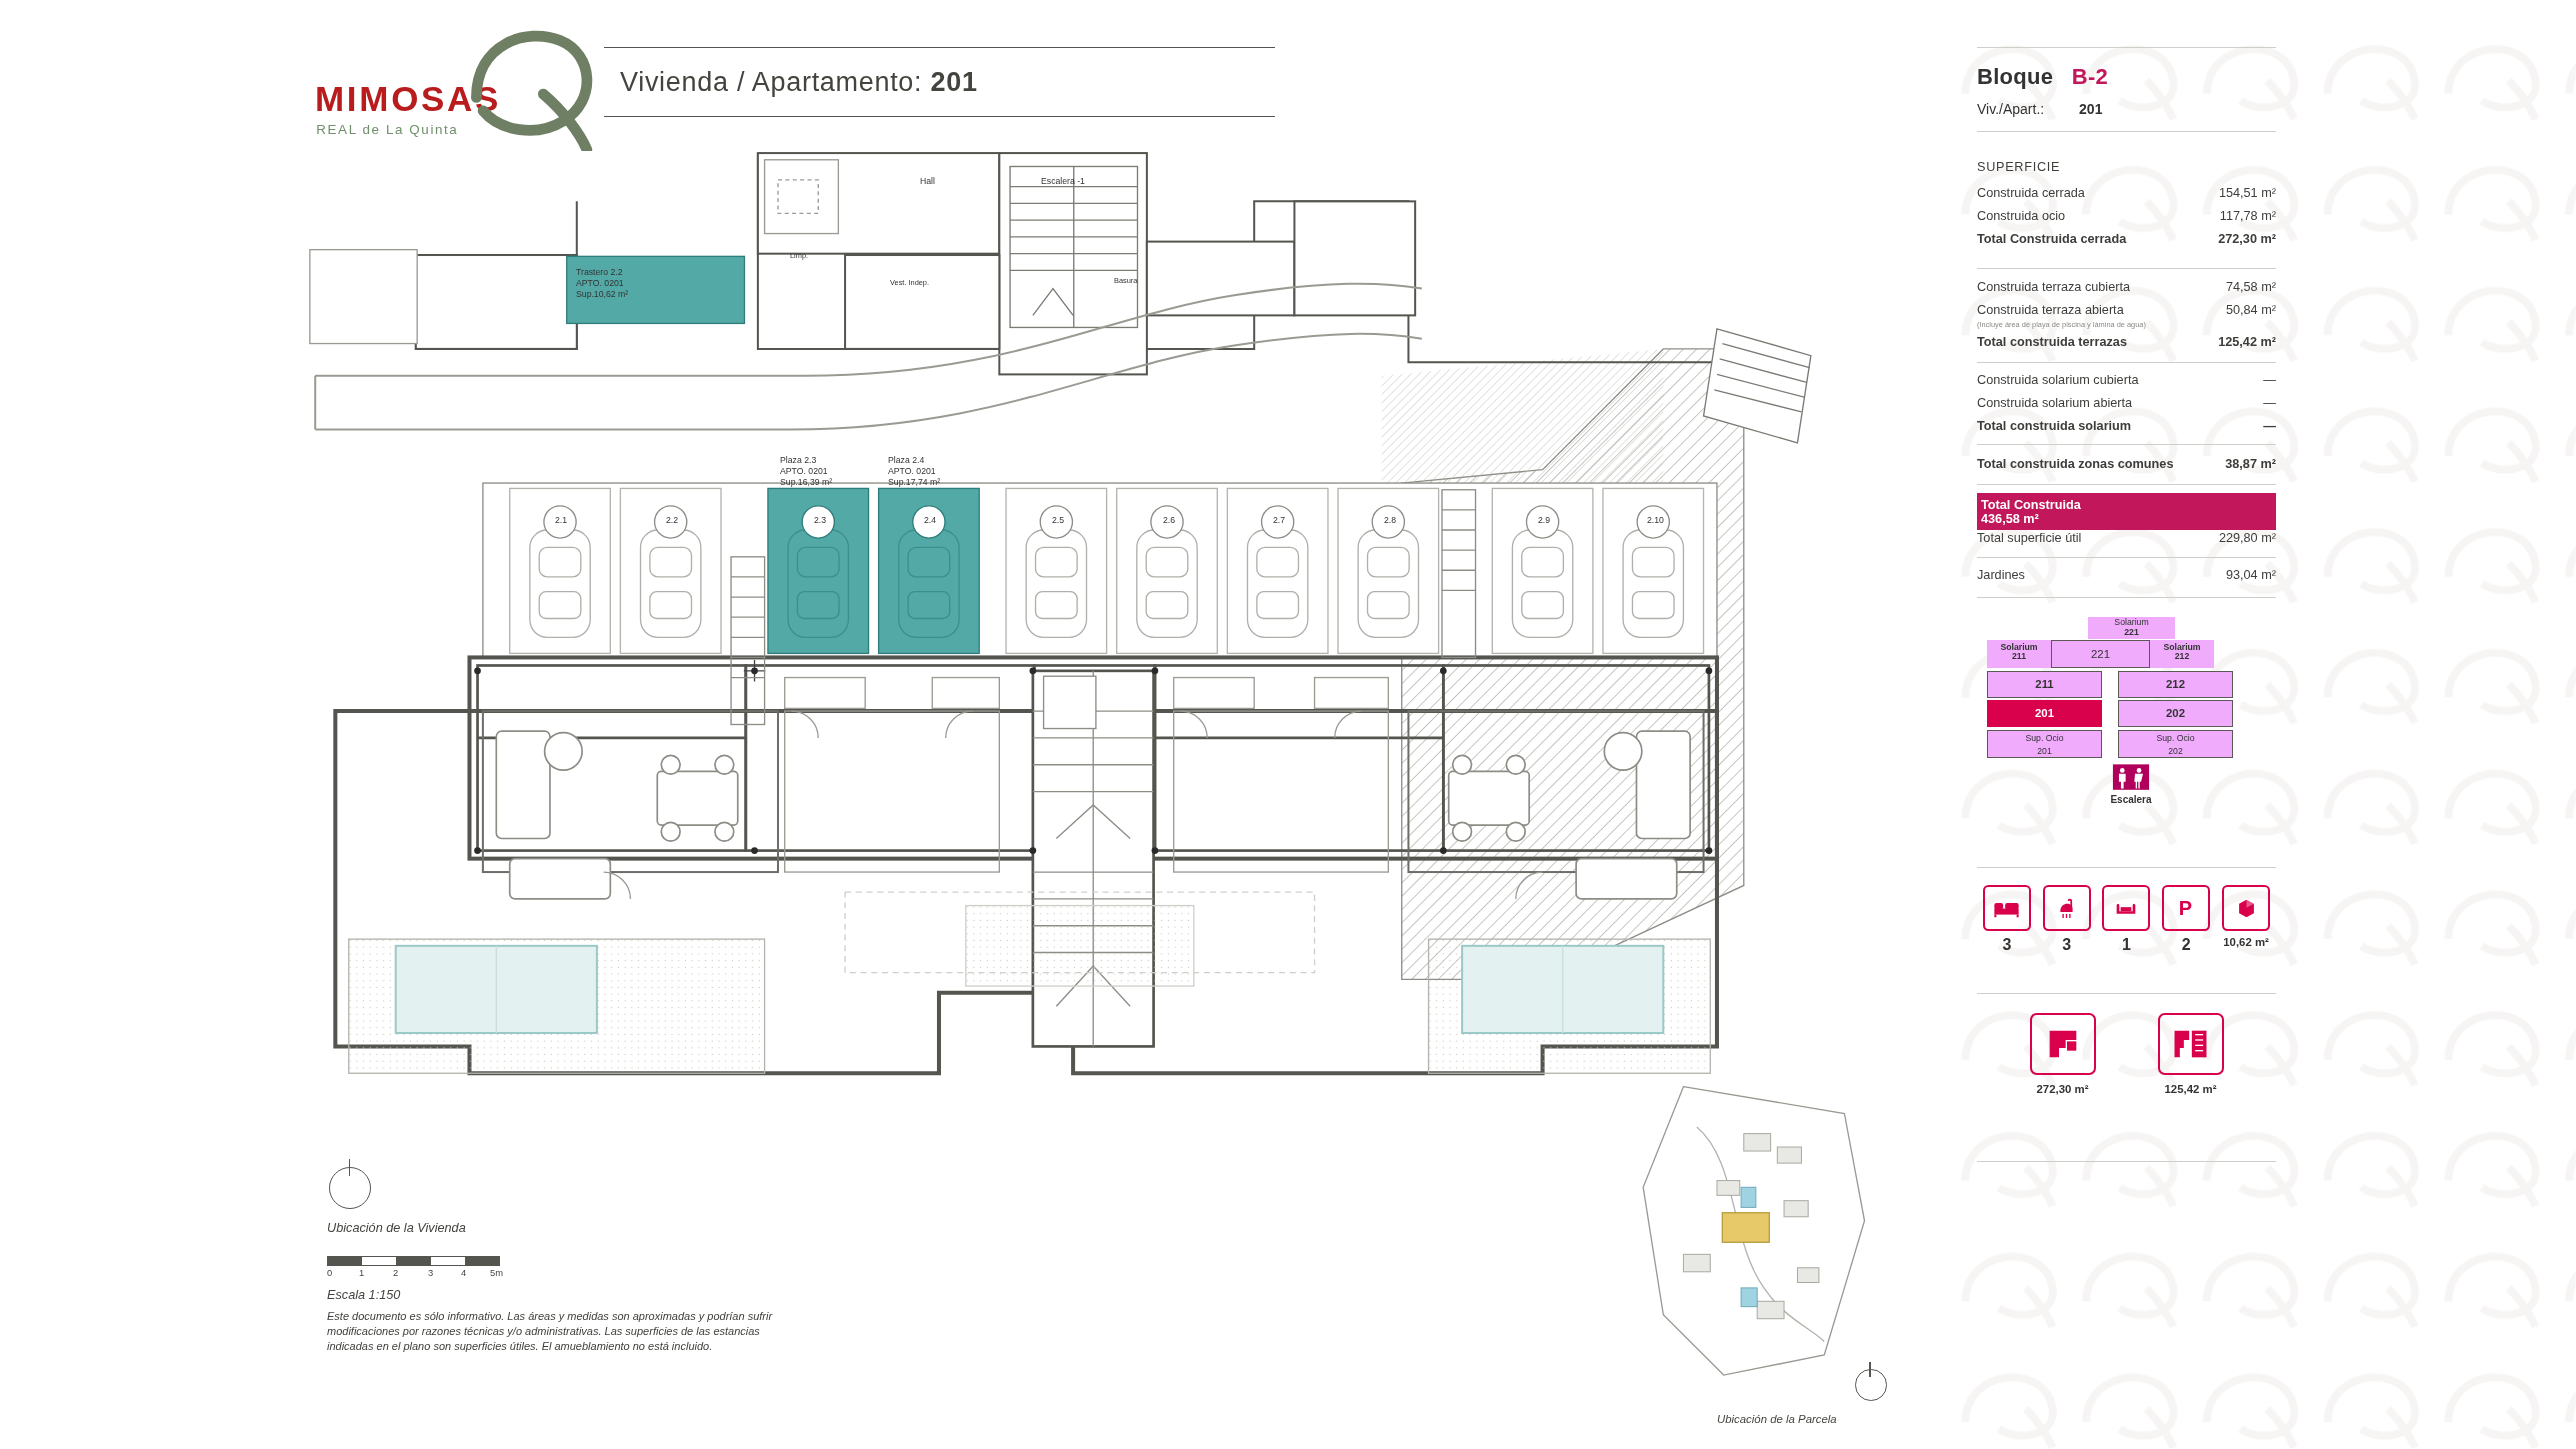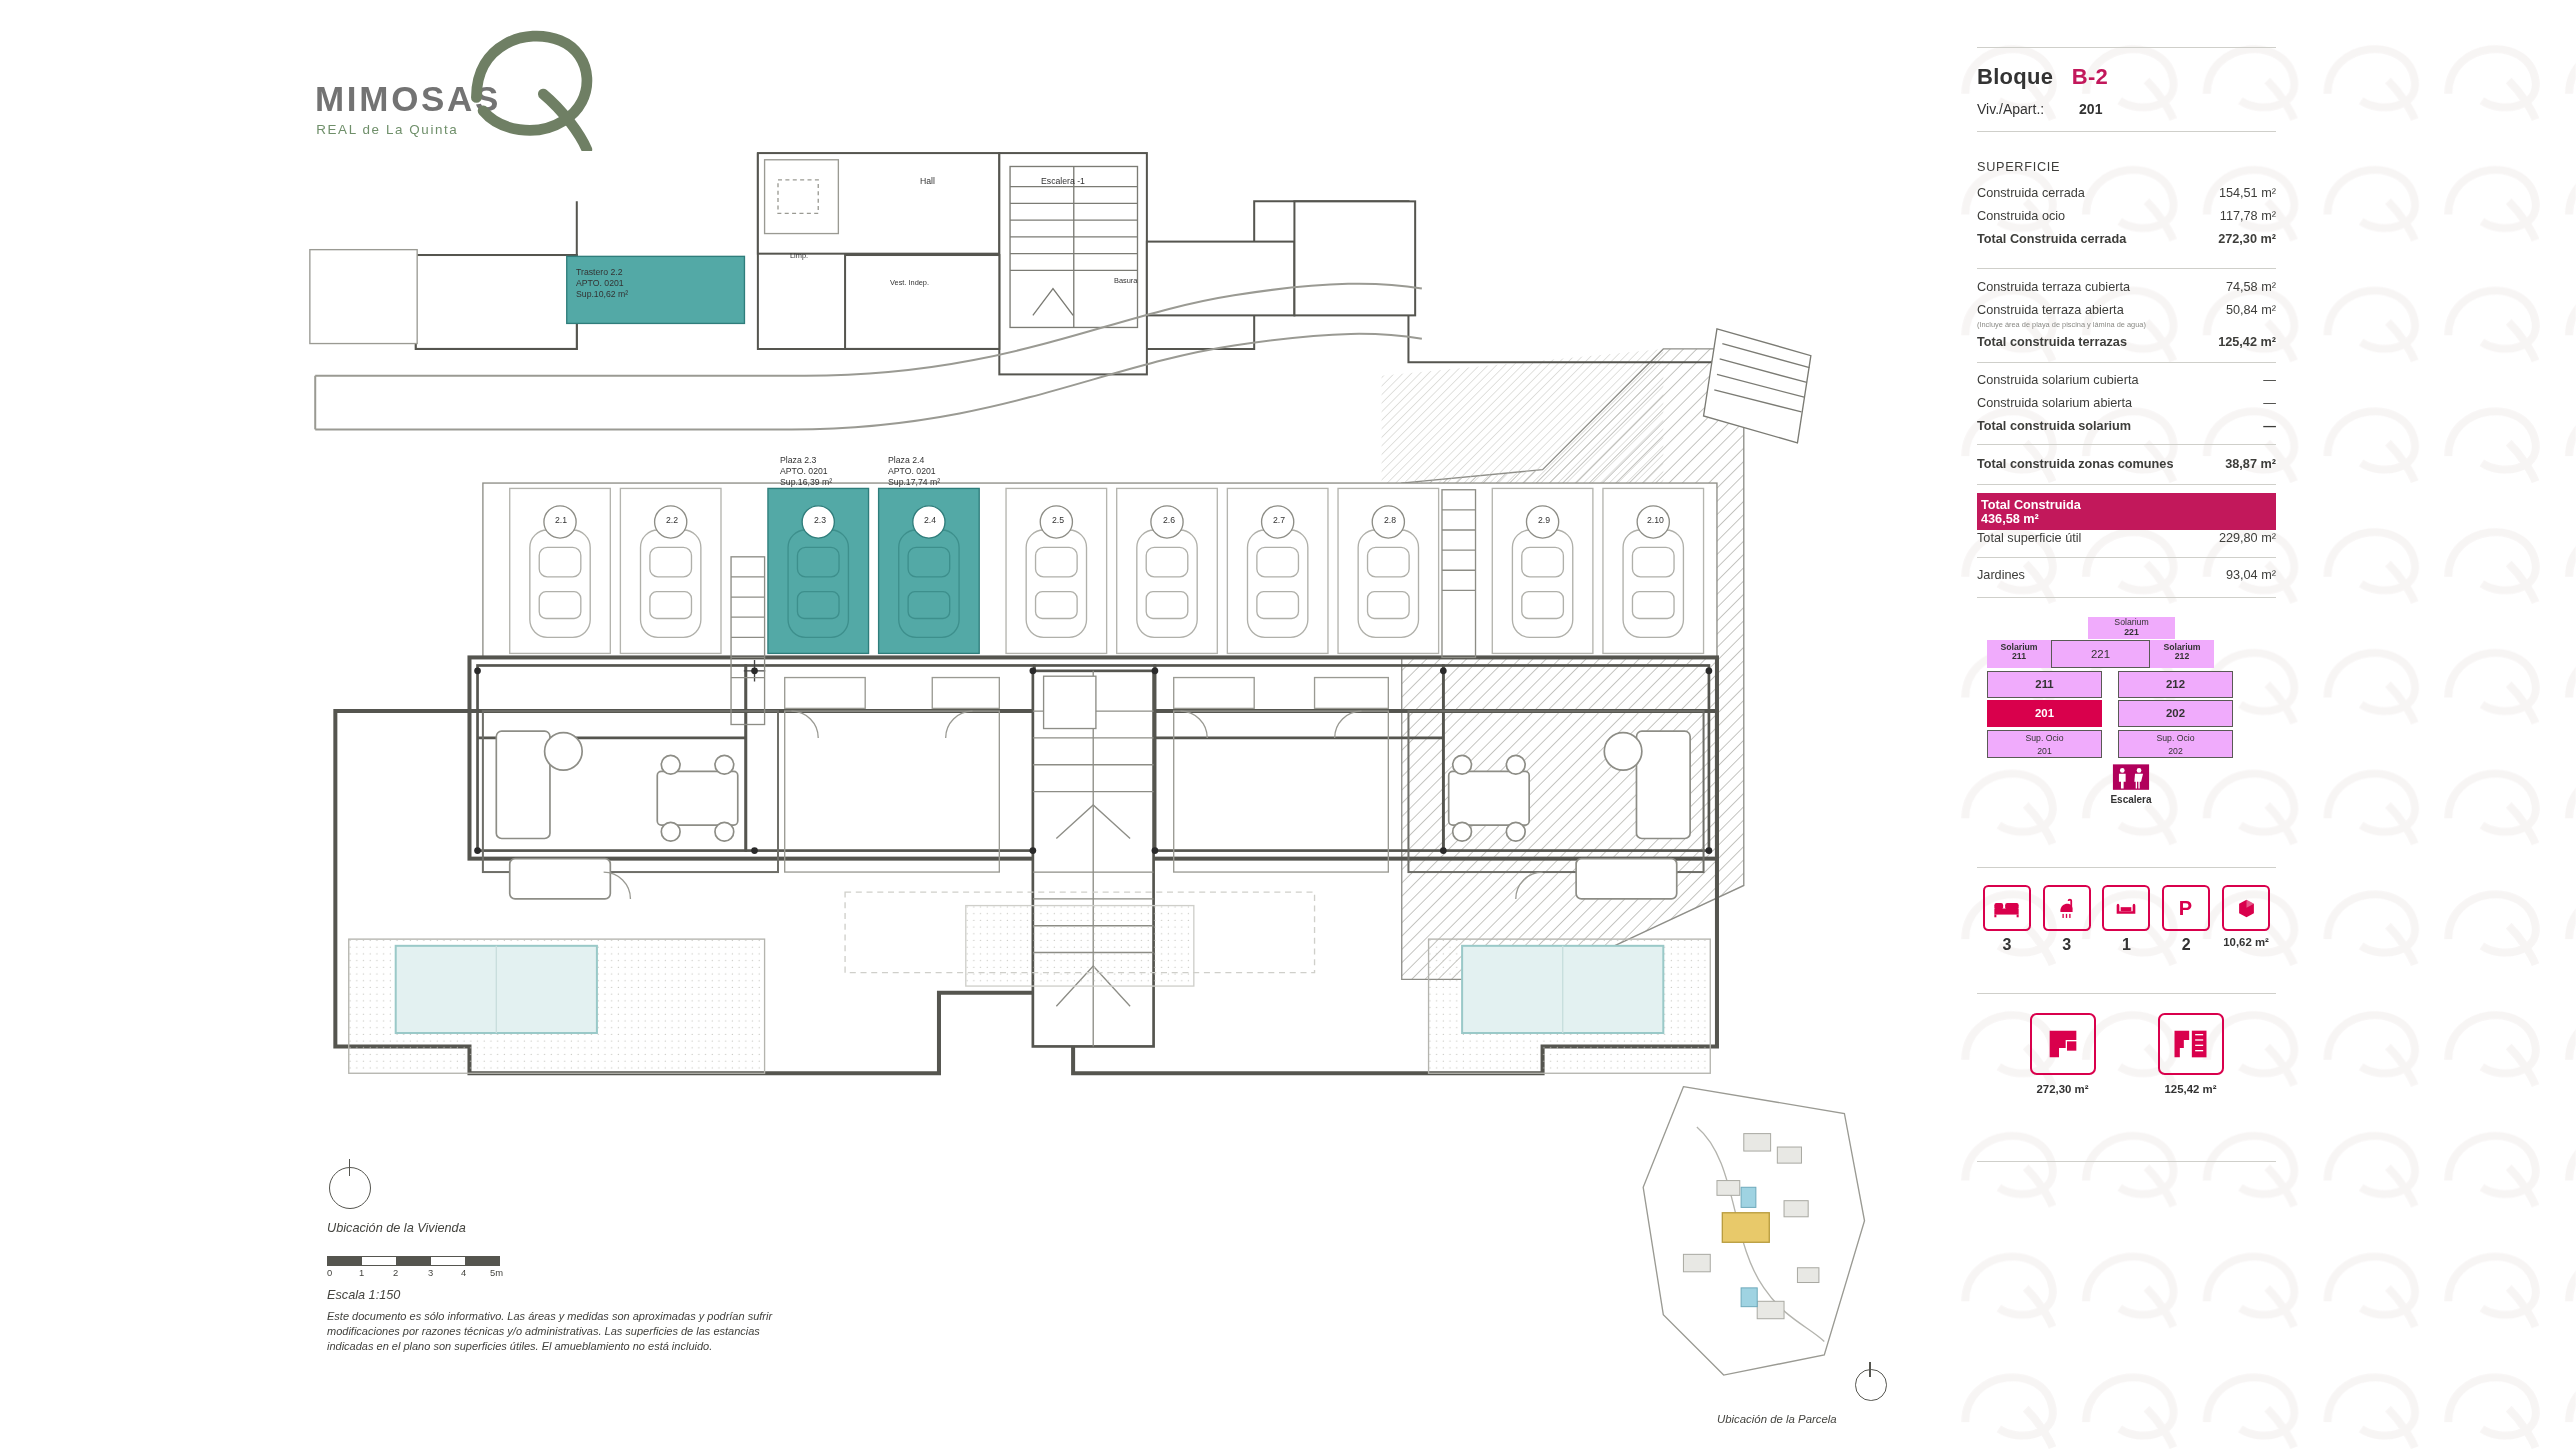--- a/index.html
+++ b/index.html
@@ -32,21 +32,21 @@
   .logo-block {
     position: absolute;
     left: 315px; top: 40px;
     width: 322px; height: 121px;
   }
   .logo-mimosas {
     position: absolute;
     left: 0; top: 39px;
     font-size: 35px;
     letter-spacing: 2.7px;
-    color: #737373;
+    color: #b91c1c;
     font-weight: bold;
   }
   .logo-sub {
     position: absolute;
     left: 1.3px; top: 82px;
     font-size: 13.4px;
     letter-spacing: 1.6px;
     color: #6f8f6a;
   }
   .logo-q-wrap {
@@ -358,20 +358,28 @@
       <div class="logo-mimosas">MIMOSAS</div>
       <div class="logo-sub">REAL de La Quinta</div>
     </div>
     <div class="logo-q-wrap">
       <svg width="154" height="134" viewBox="0 0 230 200">
         <path d="M20 120 C 20 40, 95 15, 145 35 C 195 55, 200 125, 150 155 C 110 180, 55 170, 30 140" fill="none" stroke="#6f7f64" stroke-width="16" stroke-linecap="round"></path>
         <path d="M120 115 C 150 140, 175 175, 185 198" fill="none" stroke="#6f7f64" stroke-width="16" stroke-linecap="round"></path>
       </svg>
     </div>
 
+    <div class="title-row">
+      <div class="title-line"></div>
+      <div class="title-text">
+        <span>Vivienda / Apartamento:</span>
+        <span class="num">201</span>
+      </div>
+      <div class="title-line"></div>
+    </div>
 
     <svg class="floorplan" viewBox="0 0 2900 2160">
       <defs>
         <pattern id="hatch" width="14" height="14" patternUnits="userSpaceOnUse" patternTransform="rotate(45)">
           <line x1="0" y1="0" x2="0" y2="14" stroke="#9a9a93" stroke-width="2"></line>
         </pattern>
         <pattern id="hatchFine" width="9" height="9" patternUnits="userSpaceOnUse" patternTransform="rotate(45)">
           <line x1="0" y1="0" x2="0" y2="9" stroke="#bcbcb6" stroke-width="1.3"></line>
         </pattern>
         <pattern id="dots" width="10" height="10" patternUnits="userSpaceOnUse">

